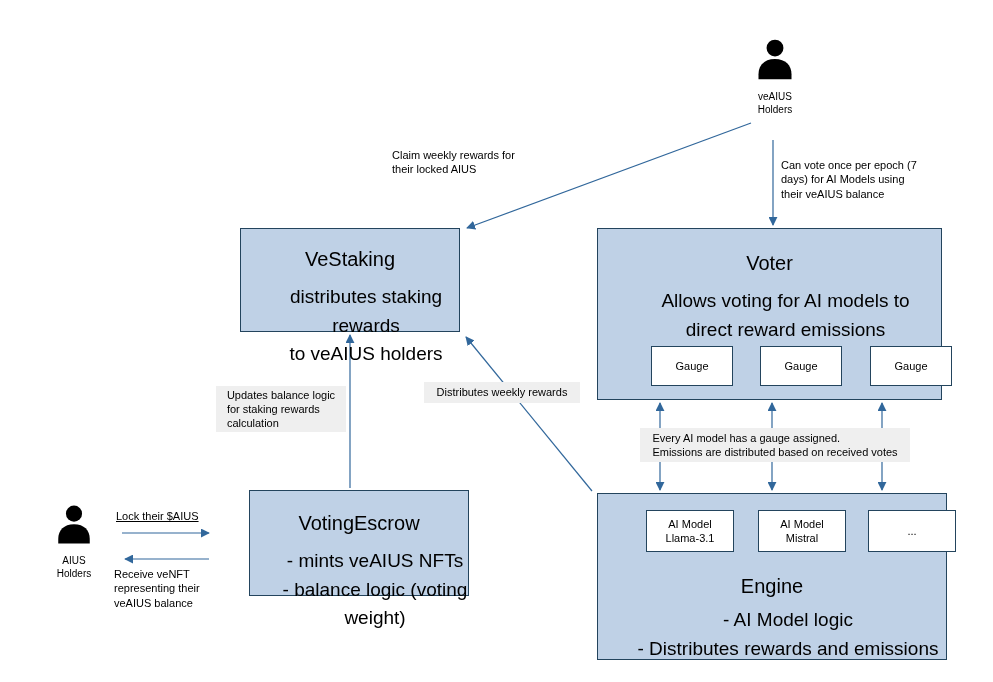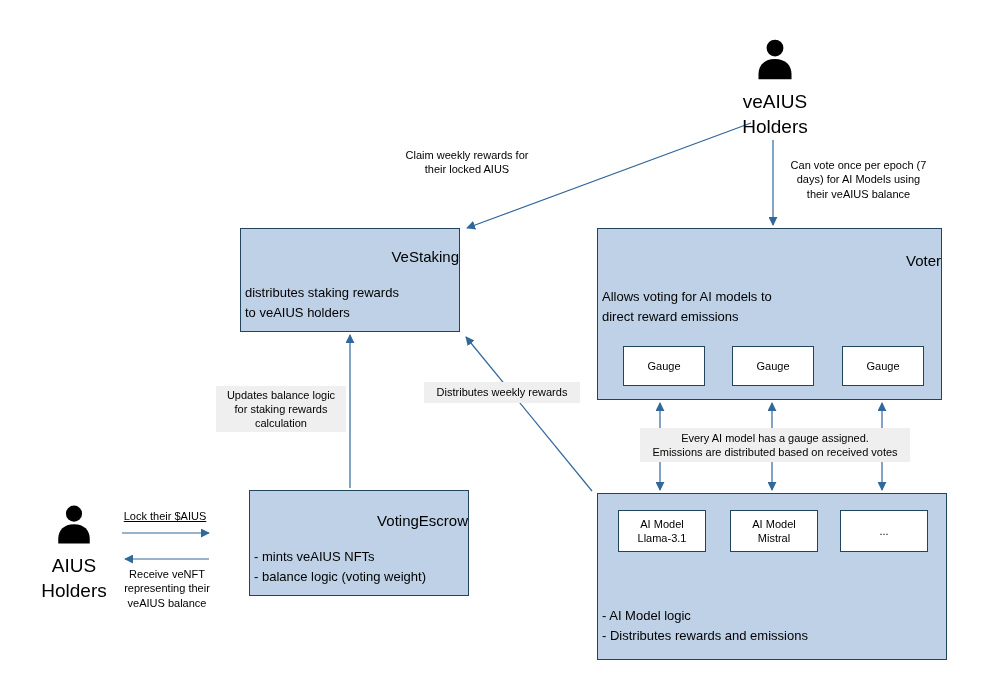--- a/index.html
+++ b/index.html
@@ -16,67 +16,67 @@
 
   .node {
     position: absolute;
     background: #bfd1e6;
     border: 1px solid #23445d;
     box-sizing: border-box;
   }
   .node-title {
     position: absolute;
     left: 0; width: 100%;
-    text-align: right;
-    font-size: 15px;
+    text-align: center;
+    font-size: 20px;
   }
   .node-desc {
     position: absolute;
-    left: 4px; width: 100%;
-    text-align: left;
-    font-size: 13px;
+    left: 16px; width: 100%;
+    text-align: center;
+    font-size: 19px;
     line-height: 1.5;
     white-space: pre-line;
   }
   .subbox {
     position: absolute;
     background: #ffffff;
     border: 1px solid #23445d;
     box-sizing: border-box;
     display: flex;
     align-items: center;
     justify-content: center;
     text-align: center;
     font-size: 11px;
     line-height: 1.3;
     white-space: pre-line;
+    margin-left: 28px;
   }
   .elabel {
     position: absolute;
     font-size: 11px;
     line-height: 1.3;
-    text-align: center;
     white-space: pre-line;
   }
   .elabel.bg {
     background: #efefef;
     display: flex;
     align-items: center;
     justify-content: center;
     box-sizing: border-box;
   }
   .actor {
     position: absolute;
     display: flex;
     flex-direction: column;
     align-items: center;
   }
   .actor-label {
     margin-top: 6px;
-    font-size: 19px;
+    font-size: 10px;
     line-height: 1.3;
     text-align: center;
     white-space: pre-line;
   }
 </style>
 </head>
 <body>
 
 <div class="canvas">
 
@@ -135,20 +135,21 @@
     <div class="node-desc" style="top:56px;">- mints veAIUS NFTs
 - balance logic (voting weight)</div>
   </div>
 
   <div class="node" style="left:597px; top:493px; width:350px; height:167px;">
     <div class="subbox" style="left:20px; top:16px; width:88px; height:42px;">AI Model
 Llama-3.1</div>
     <div class="subbox" style="left:132px; top:16px; width:88px; height:42px;">AI Model
 Mistral</div>
     <div class="subbox" style="left:242px; top:16px; width:88px; height:42px;">...</div>
+    <div class="node-title" style="top:81px;">Engine</div>
     <div class="node-desc" style="top:112px;">- AI Model logic
 - Distributes rewards and emissions</div>
   </div>
 
   <div class="elabel" style="left:392px; top:148px; width:150px;">Claim weekly rewards for
 their locked AIUS</div>
 
   <div class="elabel" style="left:781px; top:158px; width:155px;">Can vote once per epoch (7
 days) for AI Models using
 their veAIUS balance</div>

